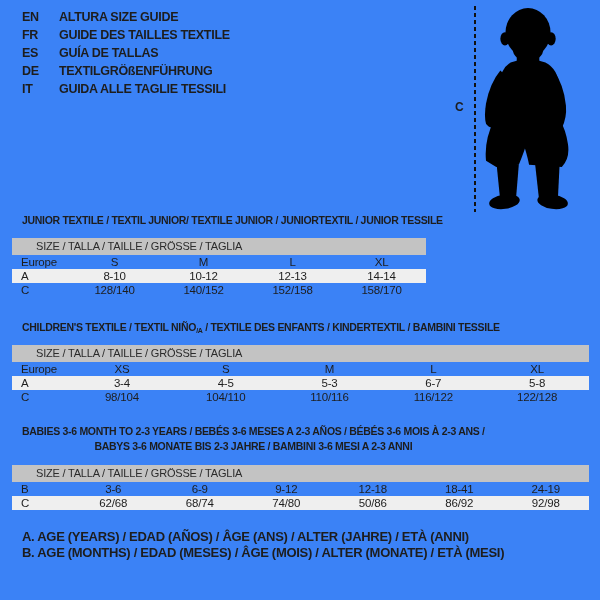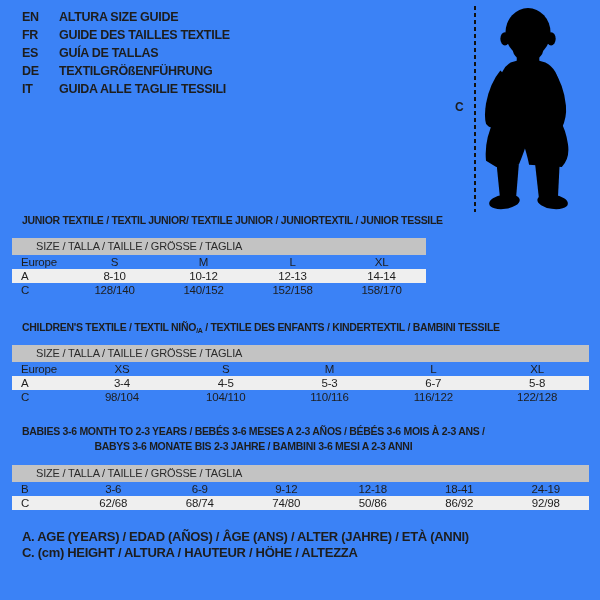--- a/index.html
+++ b/index.html
@@ -160,16 +160,16 @@
       <span class="tcell">68/74</span>
       <span class="tcell">74/80</span>
       <span class="tcell">50/86</span>
       <span class="tcell">86/92</span>
       <span class="tcell">92/98</span>
     </div>
   </div>
 
   <div class="footnotes">
     <div>A. AGE (YEARS) / EDAD (AÑOS) / ÂGE (ANS) / ALTER (JAHRE) / ETÀ (ANNI)</div>
-    <div>C. (cm) HEIGHT / ALTURA / HAUTEUR / HÖHE / ALTEZZA</div>
+    <div>B. AGE (MONTHS) / EDAD (MESES) / ÂGE (MOIS) / ALTER (MONATE) / ETÀ (MESI)</div>
   </div>
 
 </div>
 
 </body></html>

